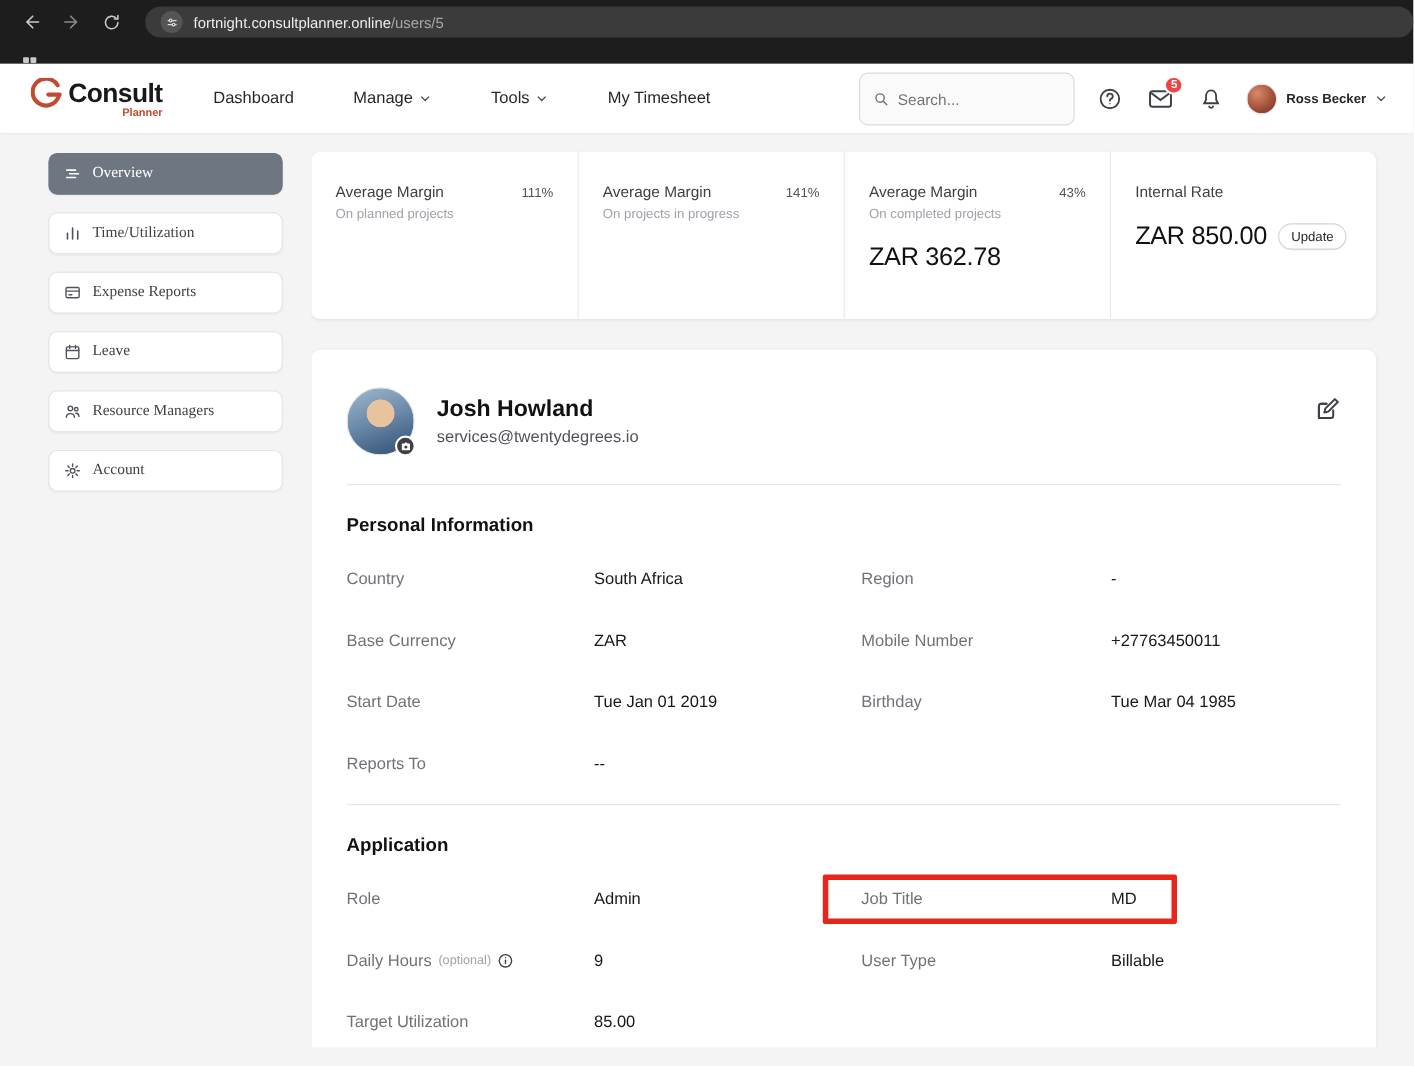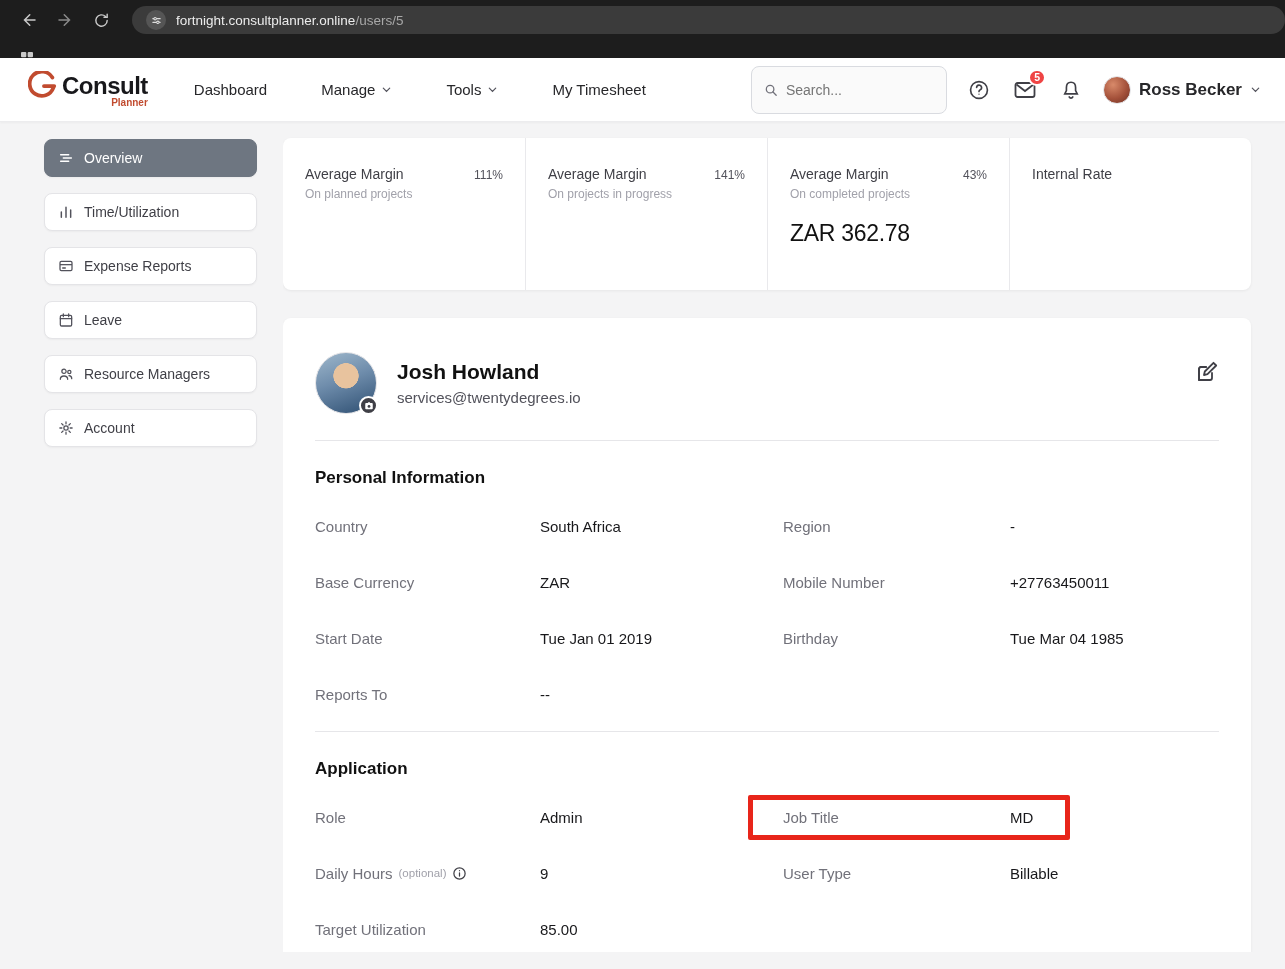--- a/index.html
+++ b/index.html
@@ -52,25 +52,25 @@
     position:absolute; top:-7px; right:-7px; min-width:17px; height:17px; border-radius:9px;
     background:#ef4444; color:#fff; font-size:10.5px; font-weight:700;
     display:flex; align-items:center; justify-content:center; padding:0 4px; border:2px solid #fff;
   }
   .user-chip { display:flex; align-items:center; gap:8px; cursor:pointer; }
   .user-avatar {
     width:28px; height:28px; border-radius:50%;
     background:radial-gradient(circle at 35% 30%, #d88a6a 0%, #a4513a 55%, #6e2f22 100%);
     border:1px solid #e4e4e7;
   }
-  .user-name { font-size:17px; font-weight:700; color:#27272a; }
+  .user-name { font-size:12px; font-weight:700; color:#27272a; }
 
   
   .app-body { display:flex; height:830px; }
-  .sidebar { width:283px; flex:0 0 283px; padding:17px 26px 0 44px; }
+  .sidebar { width:283px; flex:0 0 283px; padding:17px 26px 0 44px;font-family:Liberation Serif, serif; }
   .side-item {
     display:flex; align-items:center; gap:10px; height:38px; padding:0 13px;
     background:#fff; border:1px solid #e4e4e7; border-radius:8px; margin-bottom:16px;
     font-size:14px; color:#3f3f46; cursor:pointer; box-shadow:0 1px 2px rgba(0,0,0,.04);
   }
   .side-item .s-icon { color:#52525b; width:16px; height:16px; flex:0 0 auto; }
   .side-item.active { background:#6e7681; border-color:#6e7681; color:#fff; }
   .side-item.active .s-icon { color:#fff; }
 
   .main { flex:1; padding:16px 34px 0 0; overflow:hidden; }
@@ -316,20 +316,24 @@
           <span class="stat-title">Average Margin</span>
           <span class="stat-pct">43%</span>
         </div>
         <div class="stat-sub">On completed projects</div>
         <div class="stat-value">ZAR 362.78</div>
       </div>
       <div class="stat-col">
         <div class="stat-title-row">
           <span class="stat-title">Internal Rate</span>
         </div>
+        <div class="stat-value-row">
+          <div class="stat-value">ZAR 850.00</div>
+          <button class="update-btn">Update</button>
+        </div>
       </div>
     </div>
 
     <div class="profile-card">
       <div class="profile-head">
         <div class="big-avatar">
           <span class="cam-badge">
             <svg width="10" height="10" viewBox="0 0 24 24" fill="currentColor">
                 <path d="M9 5 l1.2-2 h3.6 L15 5 h4 a2 2 0 0 1 2 2 v11 a2 2 0 0 1-2 2 H5 a2 2 0 0 1-2-2 V7 a2 2 0 0 1 2-2 z"></path>
                 <circle cx="12" cy="13" r="3.4" fill="#3f3f46"></circle>

